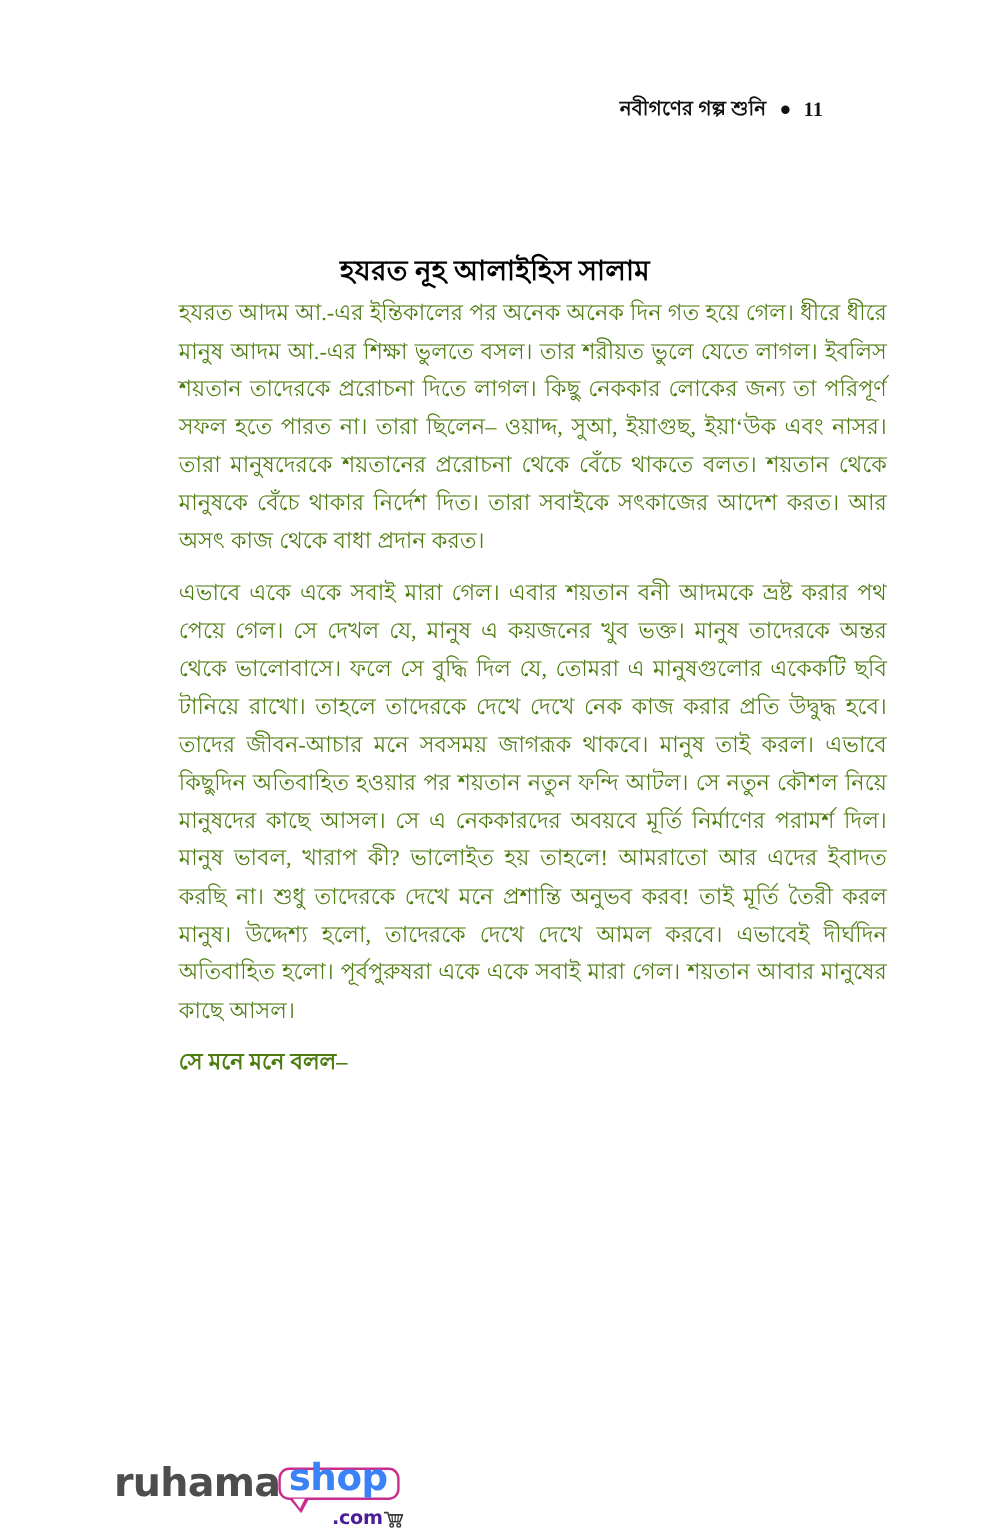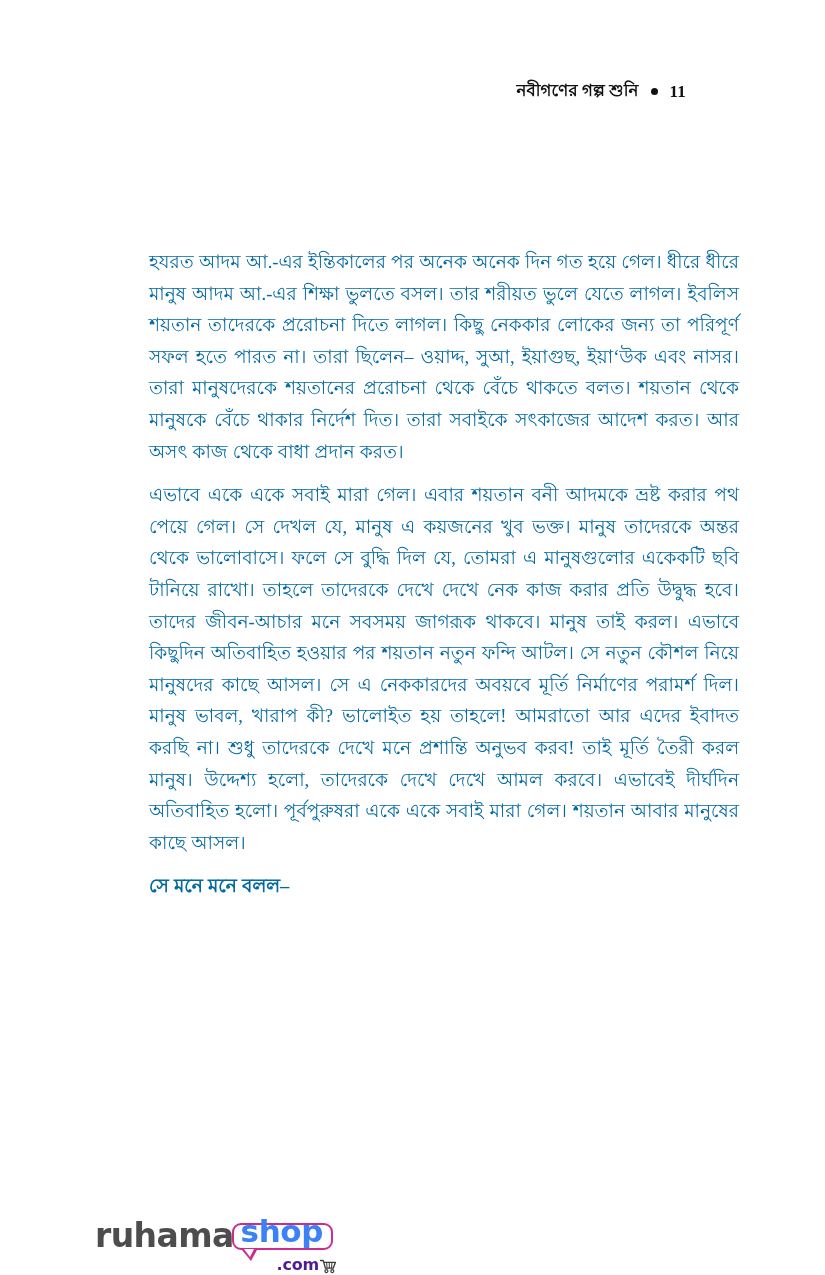--- a/index.html
+++ b/index.html
@@ -67,21 +67,21 @@
     left: 112px;
     width: 602px;
   }
   .para {
     margin: 0 12px 12px 0;
     font-size: 18.6px;
     line-height: 31.6px;
     text-align: justify;
     text-justify: inter-word;
     word-spacing: 0.5px;
-    color: #0369a1;
+    color: #4d7c0f;
   }
   .para.last-open {
     text-align: left;
   }
   .para:last-child { margin-bottom: 0; font-weight: bold; }
 
   
   .site-logo {
     position: absolute;
     left: 58px;
@@ -155,20 +155,21 @@
 <body>
 
 <div class="page">
 
   <div class="running-head">
     <span class="chapter-name">নবীগণের গল্প শুনি</span>
     <span class="bullet-dot"></span>
     <span class="page-number">11</span>
   </div>
 
+  <h1 class="chapter-title">হযরত নূহ আলাইহিস সালাম</h1>
 
   <div class="text-body">
     <p class="para">হযরত আদম আ.-এর ইন্তিকালের পর অনেক অনেক দিন গত হয়ে গেল। ধীরে ধীরে মানুষ আদম আ.-এর শিক্ষা ভুলতে বসল। তার শরীয়ত ভুলে যেতে লাগল। ইবলিস শয়তান তাদেরকে প্ররোচনা দিতে লাগল। কিছু নেককার লোকের জন্য তা পরিপূর্ণ সফল হতে পারত না। তারা ছিলেন– ওয়াদ্দ, সুআ, ইয়াগুছ, ইয়া‘উক এবং নাসর। তারা মানুষদেরকে শয়তানের প্ররোচনা থেকে বেঁচে থাকতে বলত। শয়তান থেকে মানুষকে বেঁচে থাকার নির্দেশ দিত। তারা সবাইকে সৎকাজের আদেশ করত। আর অসৎ কাজ থেকে বাধা প্রদান করত।</p>
     <p class="para">এভাবে একে একে সবাই মারা গেল। এবার শয়তান বনী আদমকে ভ্রষ্ট করার পথ পেয়ে গেল। সে দেখল যে, মানুষ এ কয়জনের খুব ভক্ত। মানুষ তাদেরকে অন্তর থেকে ভালোবাসে। ফলে সে বুদ্ধি দিল যে, তোমরা এ মানুষগুলোর একেকটি ছবি টানিয়ে রাখো। তাহলে তাদেরকে দেখে দেখে নেক কাজ করার প্রতি উদ্বুদ্ধ হবে। তাদের জীবন-আচার মনে সবসময় জাগরূক থাকবে। মানুষ তাই করল। এভাবে কিছুদিন অতিবাহিত হওয়ার পর শয়তান নতুন ফন্দি আটল। সে নতুন কৌশল নিয়ে মানুষদের কাছে আসল। সে এ নেককারদের অবয়বে মূর্তি নির্মাণের পরামর্শ দিল। মানুষ ভাবল, খারাপ কী?  ভালোইত হয় তাহলে! আমরাতো আর এদের ইবাদত করছি না। শুধু তাদেরকে দেখে মনে প্রশান্তি অনুভব করব! তাই মূর্তি তৈরী করল মানুষ। উদ্দেশ্য হলো, তাদেরকে দেখে দেখে আমল করবে। এভাবেই দীর্ঘদিন অতিবাহিত হলো। পূর্বপুরুষরা একে একে সবাই মারা গেল। শয়তান আবার মানুষের কাছে আসল।</p>
     <p class="para last-open">সে মনে মনে বলল–</p>
   </div>
 
   <div class="site-logo">
     <span class="logo-word">ruhama</span>
     <span class="logo-bubble-wrap">

